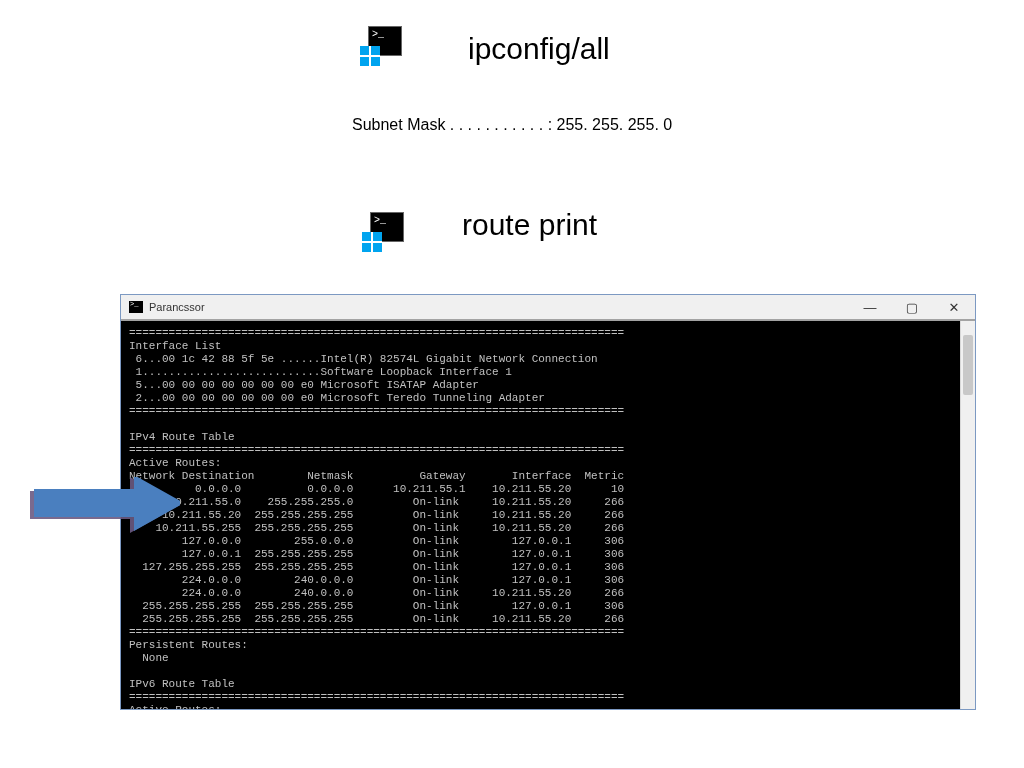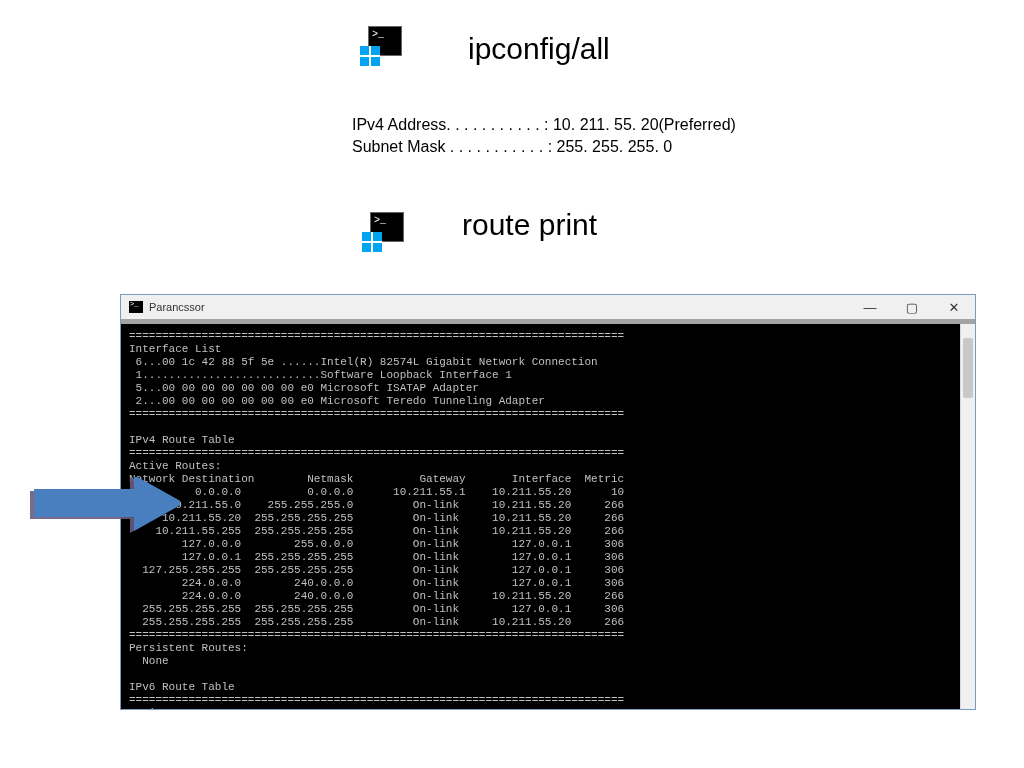--- a/index.html
+++ b/index.html
@@ -87,21 +87,21 @@
     display: flex;
     flex-direction: column;
   }
   .cmdwin .titlebar {
     height: 24px;
     background: #f0f0f0;
     display: flex;
     align-items: center;
     font-size: 11px;
     color: #333;
-    border-bottom: 5px solid #a3a3a3;
+    border-bottom: 2px solid #a3a3a3;
     flex: 0 0 auto;
     text-align: right;
   }
   .cmdwin .titlebar .tb-icon {
     width: 14px; height: 12px; background: #000; margin: 0 6px 0 8px;
     position: relative;
   }
   .cmdwin .titlebar .tb-icon::before {
     content: ">_"; color: #fff; font-size: 7px; position: absolute; top: -1px; left: 1px;
     font-family: "Courier New", monospace;
@@ -149,21 +149,20 @@
 </head>
 <body>
 
 <div class="cmd-icon section1">
   <div class="term"></div>
   <div class="winlogo"></div>
 </div>
 <div class="heading section1-title">ipconfig/all</div>
 
 <div class="ipblock">
-  <div>IPv4 Address. . . . . . . . . . . : 10. 211. 55. 20(Preferred)</div>
   <div>Subnet Mask . . . . . . . . . . . : 255. 255. 255. 0</div>
 </div>
 
 <div class="cmd-icon section2">
   <div class="term"></div>
   <div class="winlogo"></div>
 </div>
 <div class="heading section2-title">route print</div>
 
 <div class="cmdwin">

